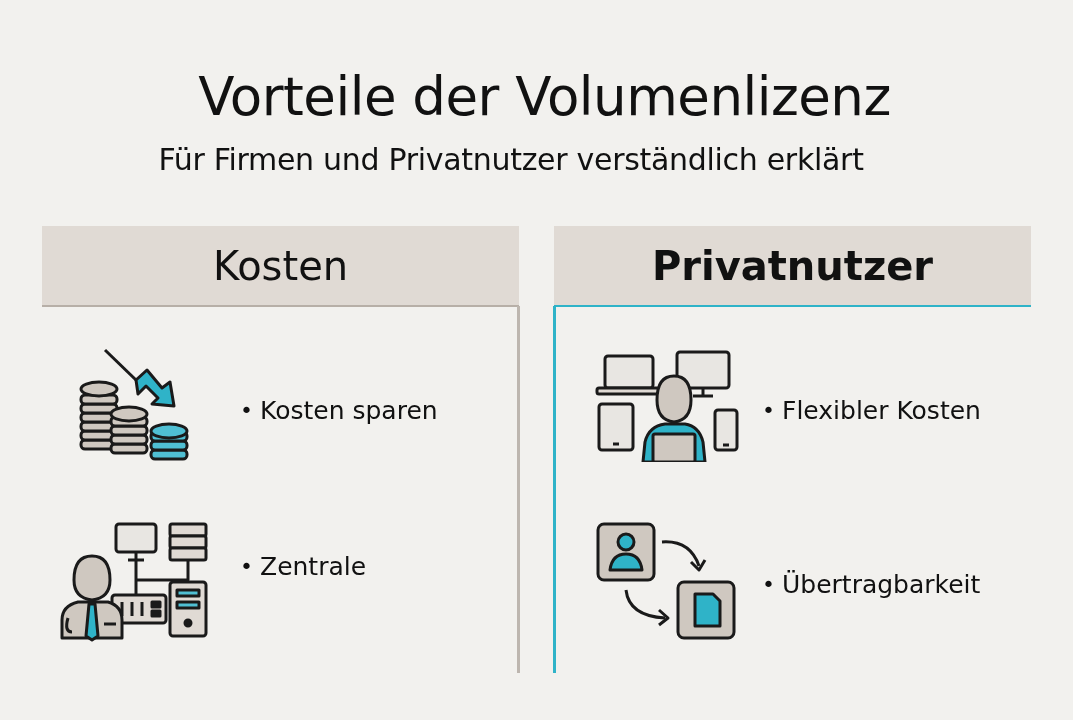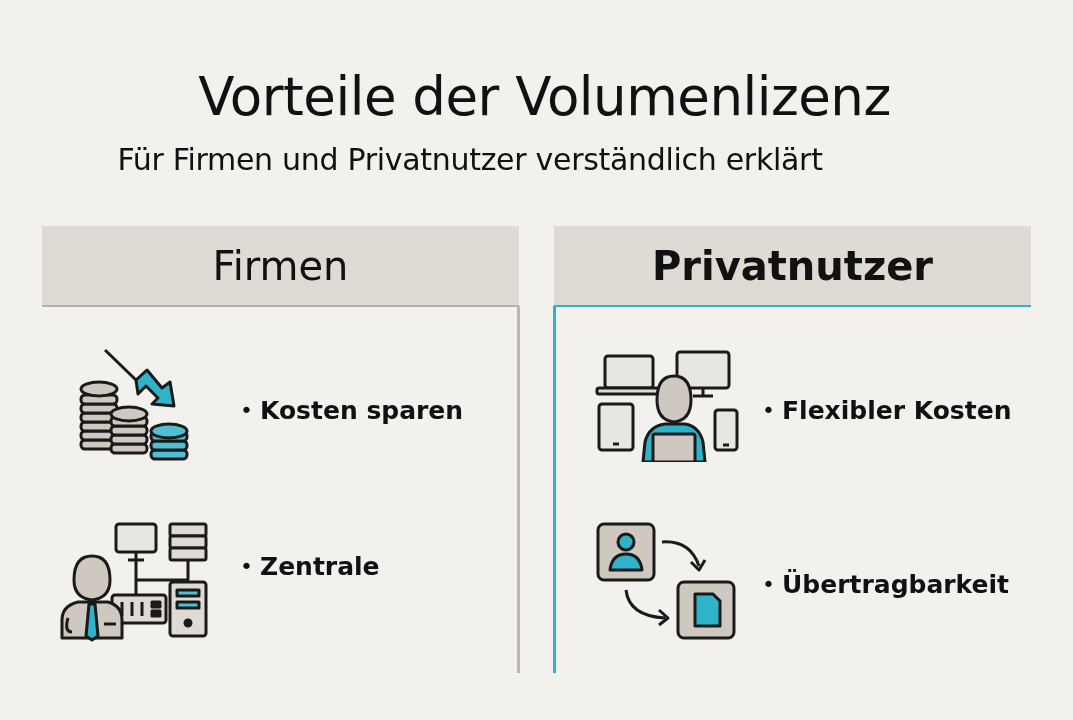--- a/index.html
+++ b/index.html
@@ -10,49 +10,49 @@
     color: #111;
     position: relative;
   }
   .title {
     position: absolute; left: 0; width: 1073px; top: 54px;
     text-align: center; font-size: 53px; font-weight: normal; letter-spacing: -0.5px;
     line-height: 70px;
   }
   .subtitle {
     position: absolute; left: 0; width: 940px; top: 140px;
-    text-align: center; font-size: 30px; line-height: 40px; letter-spacing: -0.3px;
+    text-align: center; font-size: 30px; line-height: 40px; letter-spacing: -0.3px; padding-left: 41px;
   }
   .col-header {
     position: absolute; top: 226px; height: 79px;
     background: #e0dad4;
     display: flex; align-items: center; justify-content: center;
     font-size: 40px;
   }
   .col-header.left { left: 42px; width: 477px; border-bottom: 2px solid #b7afa7; }
   .col-header.right { left: 554px; width: 477px; border-bottom: 2px solid #2fb3c8; font-weight: bold; }
   .vline { position: absolute; top: 306px; height: 367px; width: 3px; }
   .vline.left { left: 517px; background: #bdb6af; }
   .vline.right { left: 553px; background: #2fb3c8; }
   .icon { position: absolute; }
   .label {
     position: absolute; font-size: 25px; line-height: 38px; display: flex;
   }
   .bullet { display: inline-block; width: 20px; font-size: 22px; }
-  .label-lines { display: flex; flex-direction: column; font-weight: bold; }
+  .label-lines { display: flex; flex-direction: column; }
 </style>
 </head>
 <body>
 
 <div>
   <h1 class="title" style="margin:8px">Vorteile der Volumenlizenz</h1>
   <div class="subtitle">Für Firmen und Privatnutzer verständlich erklärt</div>
 
   <div class="col-header left">
-    <span>Firmen</span>
+    <span>Kosten</span>
   </div>
   <div class="vline left"></div>
 
   <svg class="icon" style="left:76px;top:348px" width="116" height="120" viewBox="0 0 116 120">
     <g stroke="#1a1a1a" stroke-width="3" stroke-linejoin="round">
 
       <polyline points="29,2 60,32" fill="none"></polyline>
       <polygon points="60,32 71,22 86,40 94,34 98,58 76,56 82,50 70,38 62,46" fill="#2fb3c8"></polygon>
 
       <g fill="#cfc8c0">

